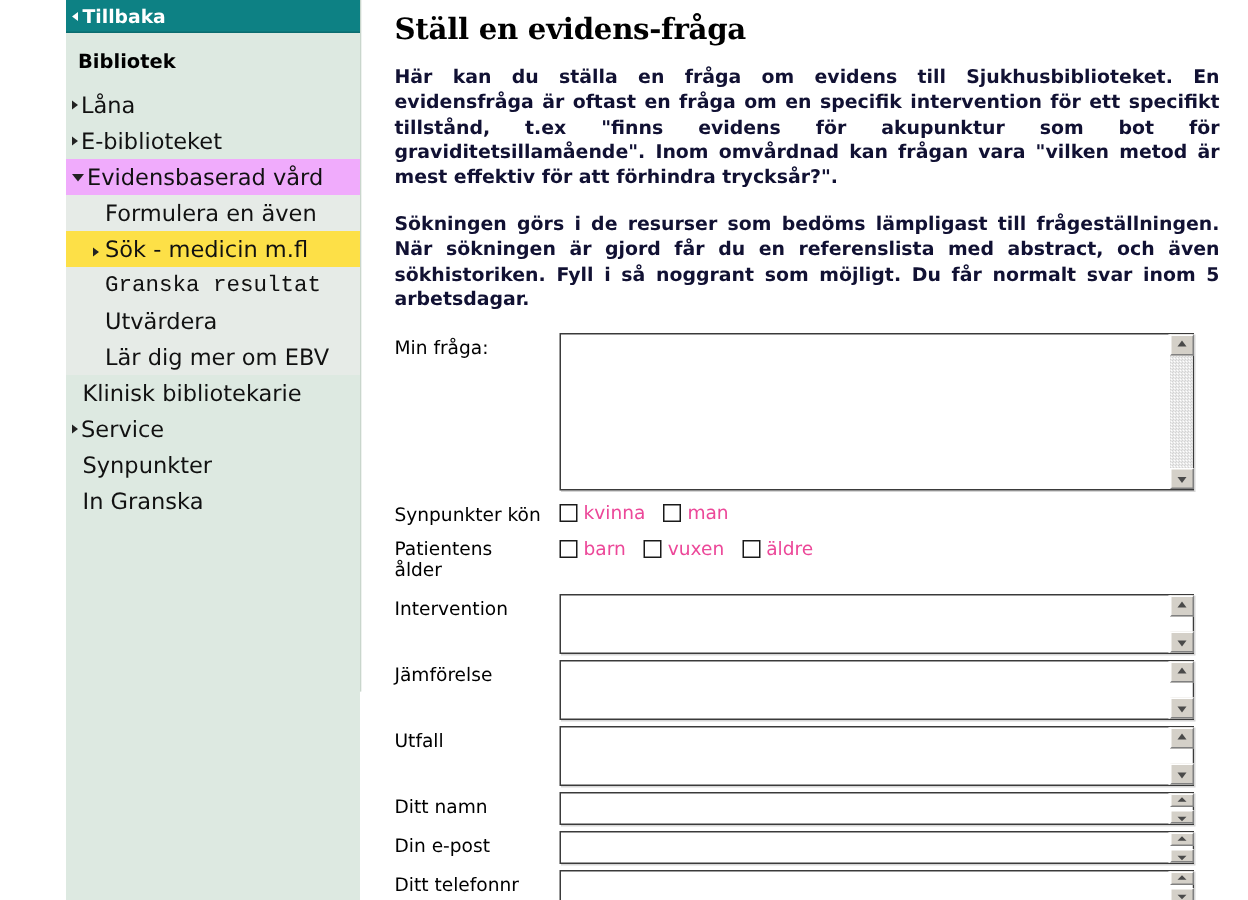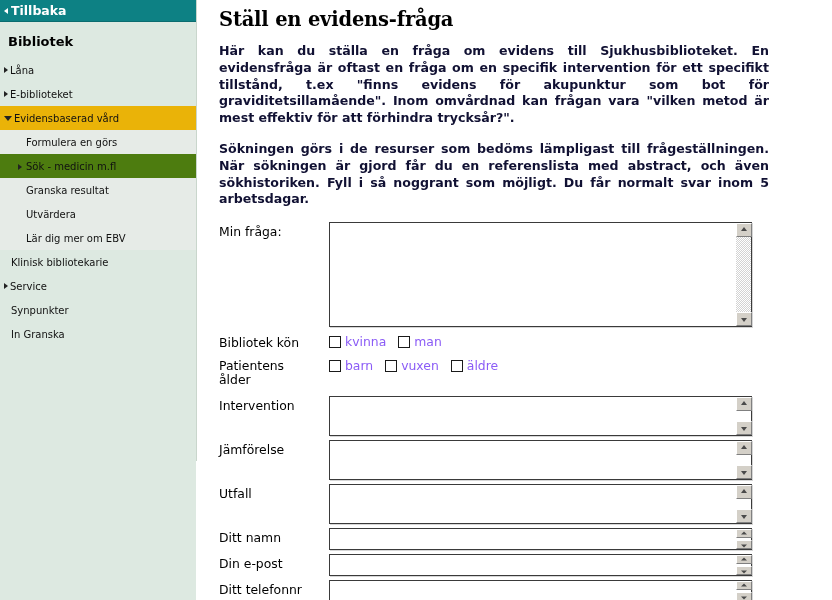--- a/index.html
+++ b/index.html
@@ -18,20 +18,21 @@
   }
 
   
   #sidebar {
     width: 197px;
     min-width: 197px;
     height: 461px;
     background: #dde9e1;
     border-right: 1px solid #c9d6cc;
     position: relative;
+    margin-left: 44px;
   }
   .back-bar {
     height: 22px;
     background: #0d8184;
     color: #ffffff;
     font-weight: bold;
     font-size: 12.5px;
     display: flex;
     align-items: center;
     padding-left: 4px;
@@ -49,31 +50,31 @@
   }
   .sb-title {
     background: #dde9e1;
     font-weight: bold;
     font-size: 13px;
     color: #000000;
     padding: 13px 0 10px 8px;
     line-height: 1;
   }
   .sb-item {
-    font-size: 10px;
+    font-size: 15px;
     color: #111111;
     height: 24px;
     display: flex;
     align-items: center;
     padding-left: 4px;
     background: #dde9e1;
     cursor: pointer;
     white-space: nowrap;
   }
-  .sb-item.white { background: #eab308; }
+  .sb-item.white { background: #f0abfc; }
   .sb-item.sub-arrow { padding-left: 4px; }
   .sb-item.sub-arrow .lbl { margin-left: 0px; }
   .sb-pad {
     background: #dde9e1;
   }
   .tri-right {
     display: inline-block;
     width: 0; height: 0;
     border-top: 3.5px solid transparent;
     border-bottom: 3.5px solid transparent;
@@ -216,21 +217,21 @@
   .ta.small .sbtn.up::after { border-bottom-width: 3px; }
   .ta.small .sbtn.down::after { border-top-width: 3px; }
 
   
   .cbrow { display: flex; align-items: center; padding-top: 1px; }
   .cbwrap {
     display: flex;
     align-items: center;
     margin-right: 12px;
     font-size: 12.4px;
-    color: #8b5cf6;
+    color: #ec4899;
     cursor: pointer;
   }
   .cbox {
     width: 12px; height: 12px;
     border: 1px solid #1a1a1a;
     background: #ffffff;
     margin-right: 4px;
     display: inline-block;
     flex: 0 0 auto;
   }
@@ -275,27 +276,27 @@
         <div class="sb-item">
           <span class="tri-right"></span>
           <span class="lbl">E-biblioteket</span>
         </div>
         <div class="sb-item white">
           <span class="tri-down"></span>
           <span class="lbl">Evidensbaserad vård</span>
         </div>
         <div class="sb-item sub-arrow" style="background: rgb(230, 235, 231);">
           <span class="tri-slot"></span>
-          <span class="lbl">Formulera en görs</span>
-        </div>
-        <div class="sb-item sub-arrow" style="background: #4d7c0f; text-align: center;">
+          <span class="lbl">Formulera en även</span>
+        </div>
+        <div class="sb-item sub-arrow" style="background: #fde047; text-align: center;">
           <span class="tri-slot"><span class="tri-right"></span></span>
           <span class="lbl">Sök - medicin m.fl</span>
         </div>
-        <div class="sb-item sub-arrow" style="background: rgb(230, 235, 231);">
+        <div class="sb-item sub-arrow" style="background: rgb(230, 235, 231); font-family: Liberation Mono, monospace;">
           <span class="tri-slot"></span>
           <span class="lbl">Granska resultat</span>
         </div>
         <div class="sb-item sub-arrow" style="background: rgb(230, 235, 231);">
           <span class="tri-slot"></span>
           <span class="lbl">Utvärdera</span>
         </div>
         <div class="sb-item sub-arrow" style="background: rgb(230, 235, 231); align-items: center;">
           <span class="tri-slot"></span>
           <span class="lbl">Lär dig mer om EBV</span>
@@ -336,21 +337,21 @@
           <textarea class="txt" placeholder="" style=""></textarea>
           <div class="sbar">
             <div class="sbtn up"></div>
             <div class="track"></div>
             <div class="sbtn down"></div>
           </div>
         </div>
       </div>
 
       <div class="row kon">
-        <div class="lab">Bibliotek kön</div>
+        <div class="lab">Synpunkter kön</div>
         <div class="cbrow" id="gender-options">
             <label class="cbwrap">
               <span class="cbox"></span>
               <span>kvinna</span>
             </label>
             <label class="cbwrap">
               <span class="cbox"></span>
               <span>man</span>
             </label>
           </div>

